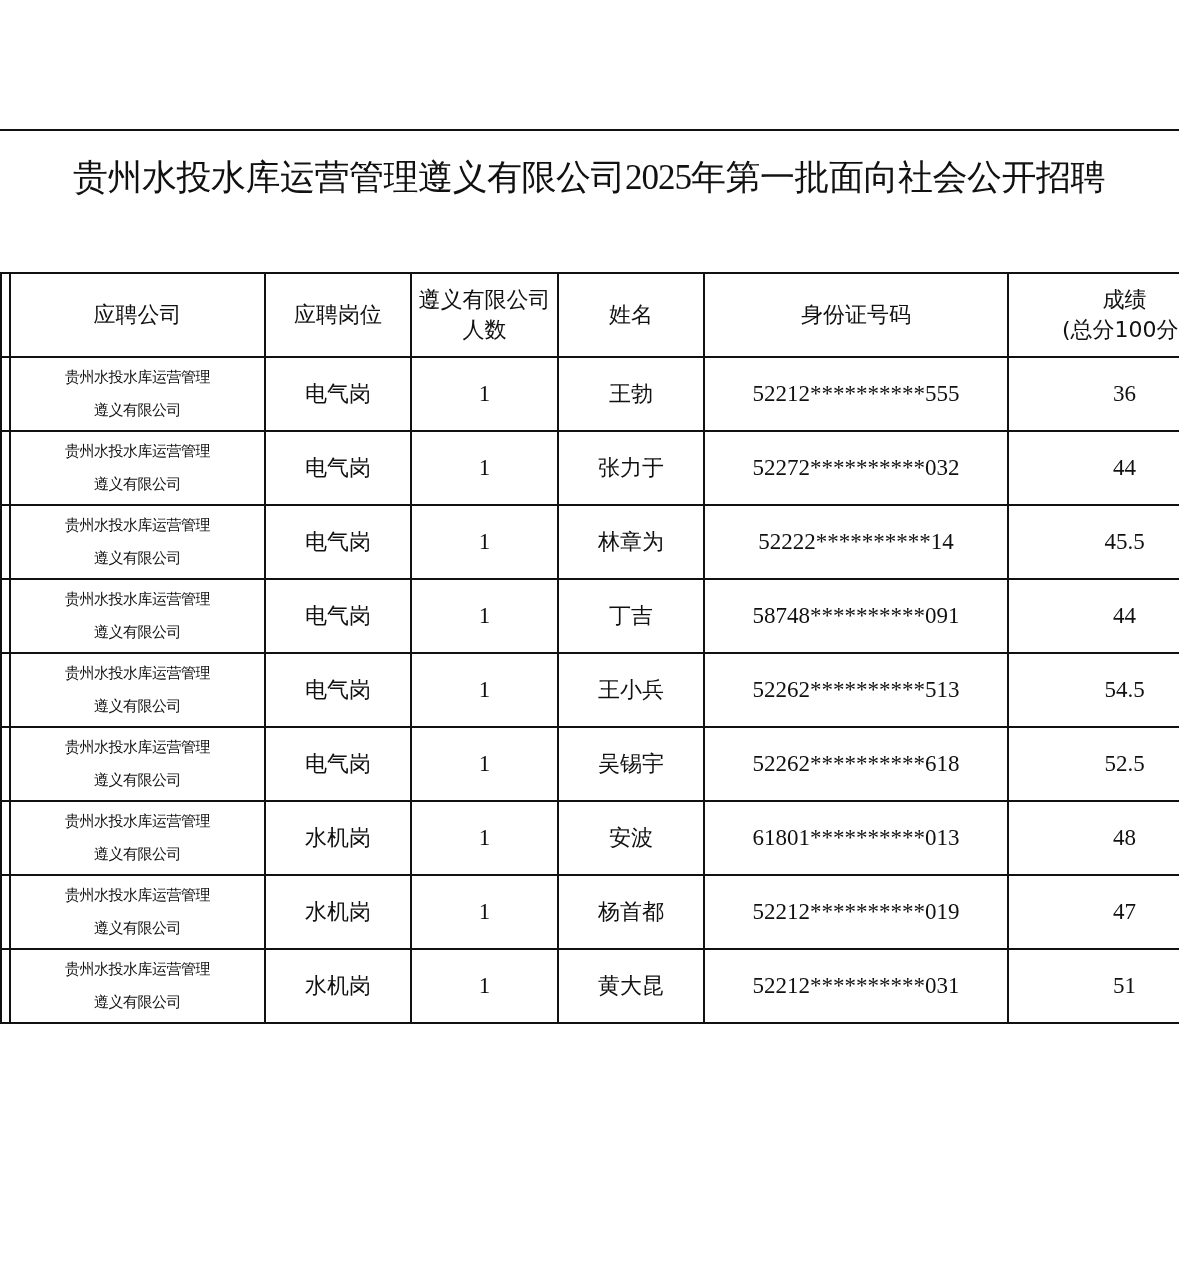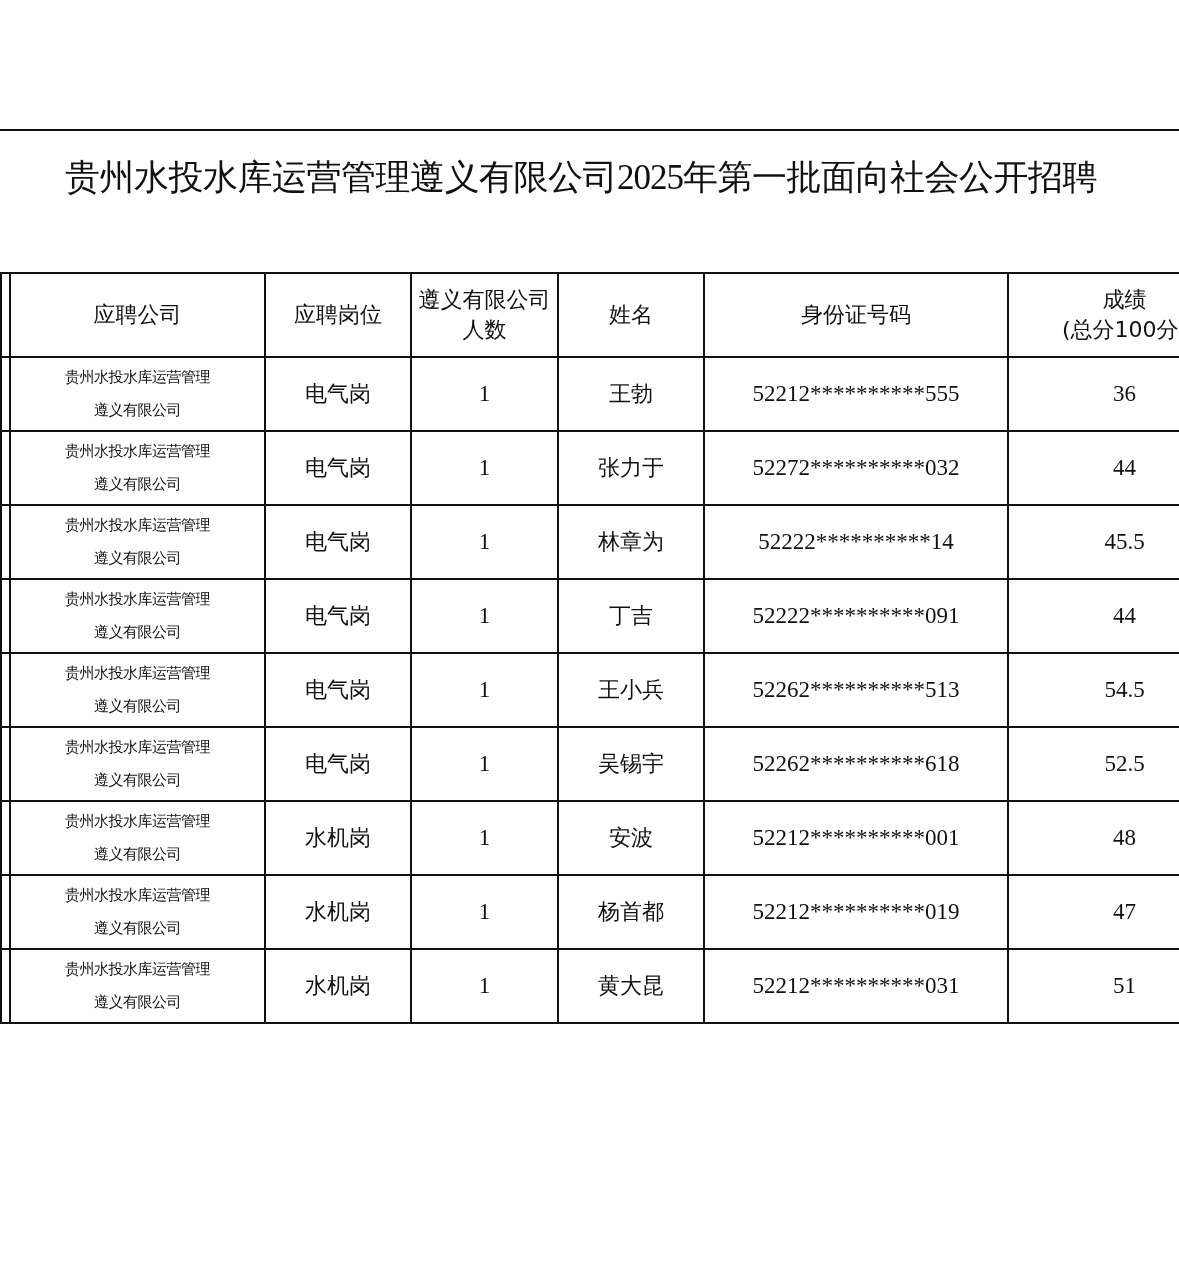--- a/index.html
+++ b/index.html
@@ -18,21 +18,21 @@
     .top-rule {
       position: absolute;
       left: 0;
       top: 129px;
       width: 1179px;
       height: 0;
       border-top: 2px solid #111;
     }
     .title-block {
       position: absolute;
-      left: 8px;
+      left: 16px;
       top: 150px;
       width: 1146px;
       text-align: center;
     }
     .title-line {
       font-size: 35px;
       line-height: 54px;
       white-space: nowrap;
       letter-spacing: -0.5px;
     }
@@ -160,21 +160,21 @@
       </tr>
       <tr>
         <td></td>
         <td class="company">
             <div>贵州水投水库运营管理</div>
             <div>遵义有限公司</div>
           </td>
         <td>电气岗</td>
         <td class="serif">1</td>
         <td>丁吉</td>
-        <td class="serif">52222**********091</td>
+        <td class="serif">58748**********091</td>
         <td class="serif">44</td>
       </tr>
       <tr>
         <td></td>
         <td class="company">
             <div>贵州水投水库运营管理</div>
             <div>遵义有限公司</div>
           </td>
         <td>电气岗</td>
         <td class="serif">1</td>
@@ -196,21 +196,21 @@
       </tr>
       <tr>
         <td></td>
         <td class="company">
             <div>贵州水投水库运营管理</div>
             <div>遵义有限公司</div>
           </td>
         <td>水机岗</td>
         <td class="serif">1</td>
         <td>安波</td>
-        <td class="serif">52212**********001</td>
+        <td class="serif">61801**********013</td>
         <td class="serif">48</td>
       </tr>
       <tr>
         <td></td>
         <td class="company">
             <div>贵州水投水库运营管理</div>
             <div>遵义有限公司</div>
           </td>
         <td>水机岗</td>
         <td class="serif">1</td>

